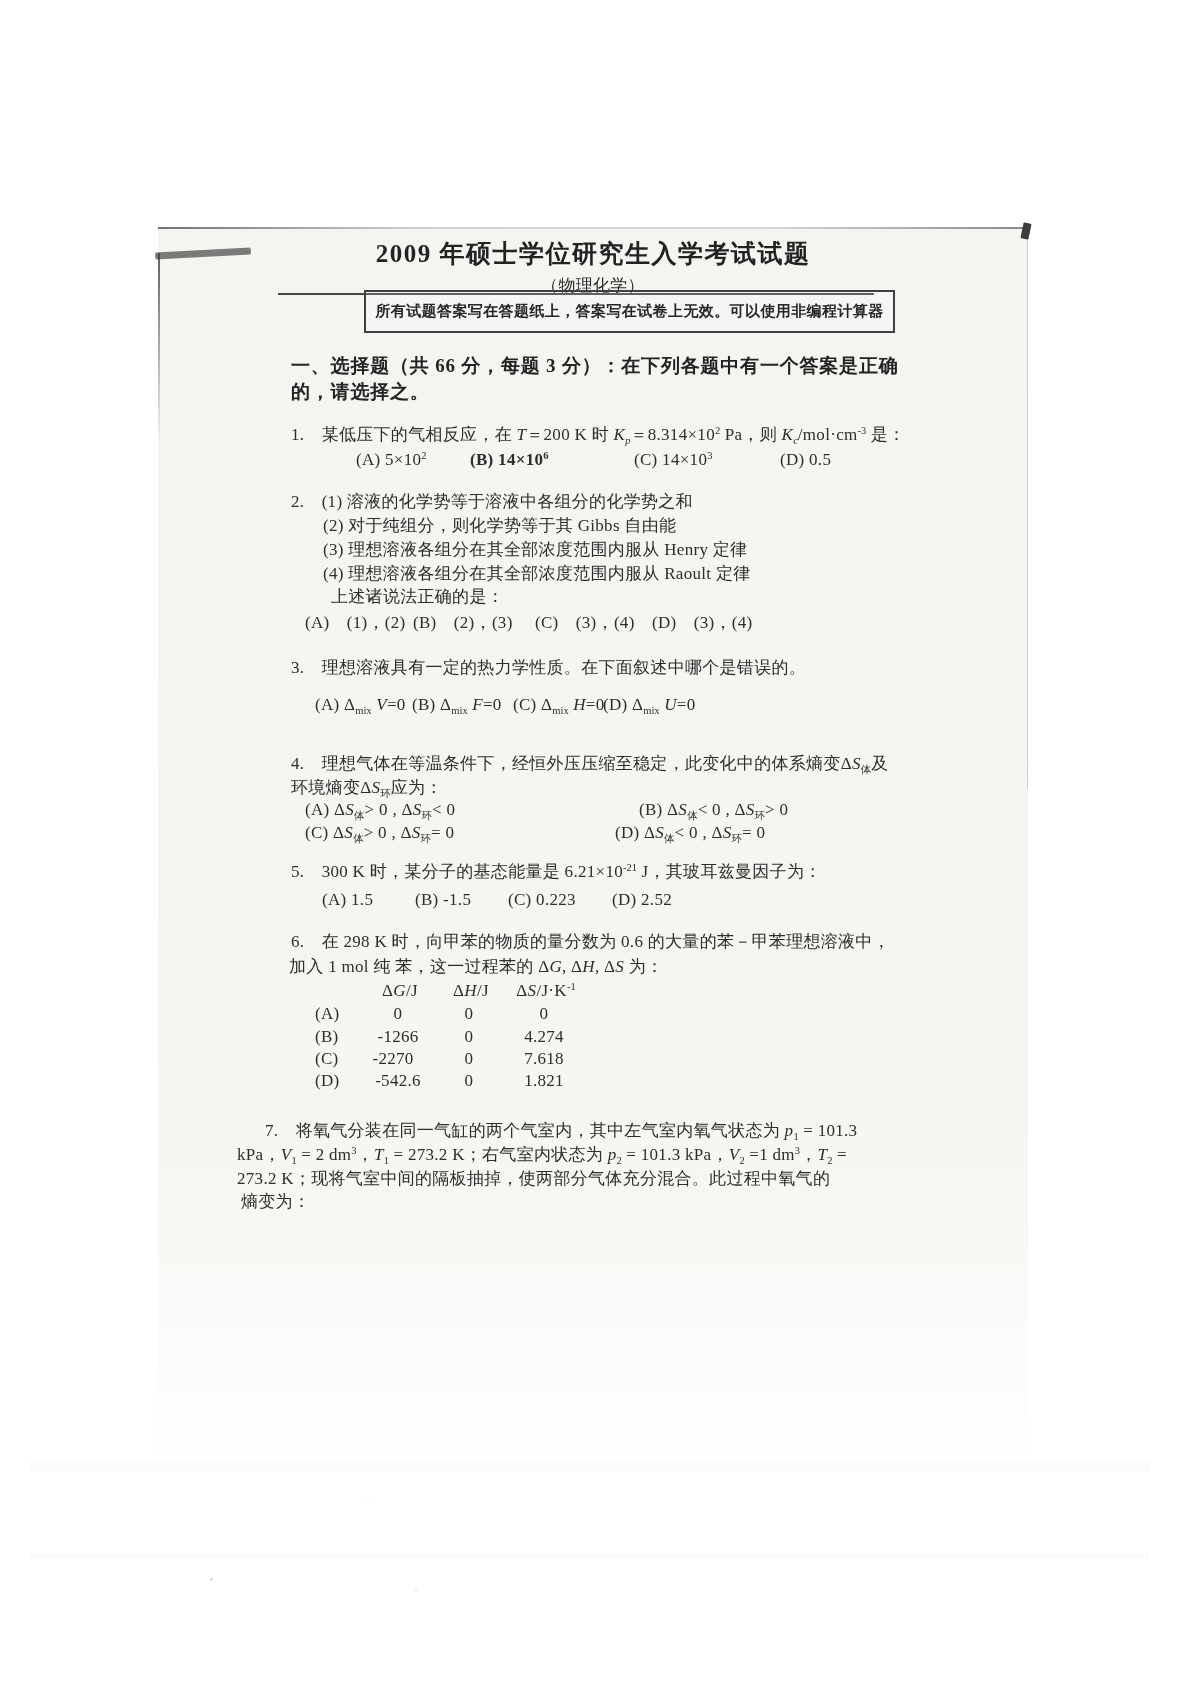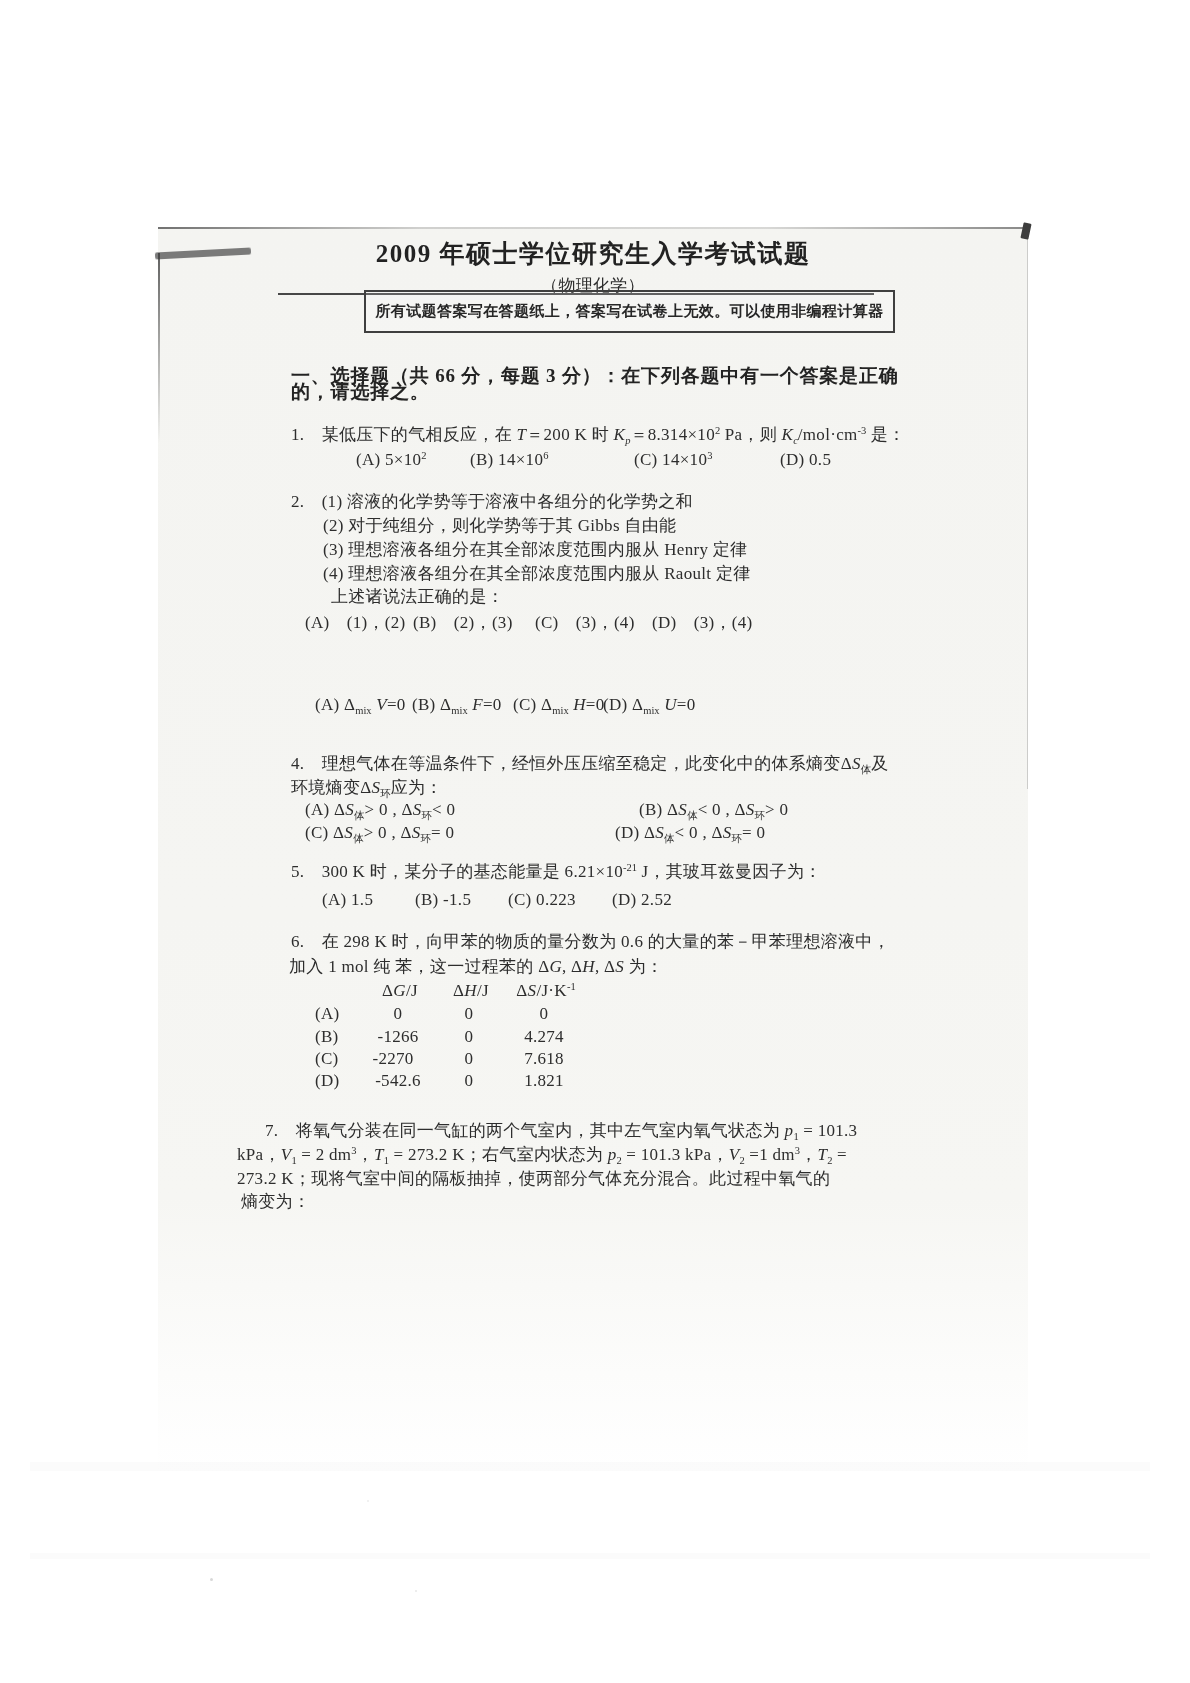--- a/index.html
+++ b/index.html
@@ -48,44 +48,45 @@
     <div class="edge-right"></div>
     <div class="corner-tick"></div>
 
     <div class="t title">2009 年硕士学位研究生入学考试试题</div>
     <div class="t subtitle">（物理化学）</div>
     <div class="rule"></div>
     <div class="notice">
       <span>所有试题答案写在答题纸上，答案写在试卷上无效。可以使用非编程计算器</span>
     </div>
 
-    <div class="t heading" style="left:133px;top:137px;">一、选择题（共 66 分，每题 3 分）：在下列各题中有一个答案是正确</div>
+    <div class="t heading" style="left:133px;top:127px;">一、选择题（共 66 分，每题 3 分）：在下列各题中有一个答案是正确</div>
     <div class="t heading" style="left:133px;top:153px;">的，请选择之。</div>
 
     <div class="q">
       <div class="t" style="left:133px;top:196px;"><span>1.　某低压下的气相反应，在 </span><span class="seg-i">T</span><span>＝200 K 时 </span><span class="seg-i">K</span><span class="seg-i seg-sub">p</span><span>＝8.314×10</span><span class="seg-sup">2</span><span> Pa，则 </span><span class="seg-i">K</span><span class="seg-i seg-sub">c</span><span>/mol·cm</span><span class="seg-sup">-3</span><span> 是：</span></div>
       <div class="t" style="left:178px;top:221px;margin-left:20px;"><span>(A) 5×10</span><span class="seg-sup">2</span></div>
-      <div class="t" style="left:312px;top:221px;"><span>(B) 14×10</span><span class="seg-sup">6</span></div>
+      <div class="t" style="left:312px;top:221px;font-weight:bold;"><span>(B) 14×10</span><span class="seg-sup">6</span></div>
       <div class="t" style="left:476px;top:221px;"><span>(C) 14×10</span><span class="seg-sup">3</span></div>
       <div class="t" style="left:622px;top:221px;"><span>(D) 0.5</span></div>
     </div>
 
     <div class="q">
       <div class="t" style="left:133px;top:263px;">2.　(1) 溶液的化学势等于溶液中各组分的化学势之和</div>
       <div class="t" style="left:165px;top:287px;">(2) 对于纯组分，则化学势等于其 Gibbs 自由能</div>
       <div class="t" style="left:165px;top:311px;">(3) 理想溶液各组分在其全部浓度范围内服从 Henry 定律</div>
       <div class="t" style="left:165px;top:335px;">(4) 理想溶液各组分在其全部浓度范围内服从 Raoult 定律</div>
       <div class="t" style="left:173px;top:358px;">上述诸说法正确的是：</div>
       <div class="t" style="left:147px;top:384px;">(A)　(1)，(2)</div>
       <div class="t" style="left:255px;top:384px;">(B)　(2)，(3)</div>
       <div class="t" style="left:377px;top:384px;">(C)　(3)，(4)</div>
       <div class="t" style="left:494px;top:384px;">(D)　(3)，(4)</div>
     </div>
 
     <div class="q">
+      <div class="t" style="left:133px;top:429px;">3.　理想溶液具有一定的热力学性质。在下面叙述中哪个是错误的。</div>
       <div class="t" style="left:157px;top:466px;"><span>(A) Δ</span><span class="seg-sub">mix</span><span> </span><span class="seg-i">V</span><span>=0</span></div>
       <div class="t" style="left:254px;top:466px;"><span>(B)  Δ</span><span class="seg-sub">mix</span><span> </span><span class="seg-i">F</span><span>=0</span></div>
       <div class="t" style="left:355px;top:466px;"><span>(C) Δ</span><span class="seg-sub">mix</span><span> </span><span class="seg-i">H</span><span>=0</span></div>
       <div class="t" style="left:445px;top:466px;"><span>(D)  Δ</span><span class="seg-sub">mix</span><span> </span><span class="seg-i">U</span><span>=0</span></div>
     </div>
 
     <div class="q">
       <div class="t" style="left:133px;top:525px;"><span>4.　理想气体在等温条件下，经恒外压压缩至稳定，此变化中的体系熵变Δ</span><span class="seg-i">S</span><span class="seg-sub">体</span><span>及</span></div>
       <div class="t" style="left:133px;top:549px;"><span>环境熵变Δ</span><span class="seg-i">S</span><span class="seg-sub">环</span><span>应为：</span></div>
       <div class="t" style="left:147px;top:571px;"><span>(A) Δ</span><span class="seg-i">S</span><span class="seg-sub">体</span><span>&gt; 0 , Δ</span><span class="seg-i">S</span><span class="seg-sub">环</span><span>&lt; 0</span></div>

